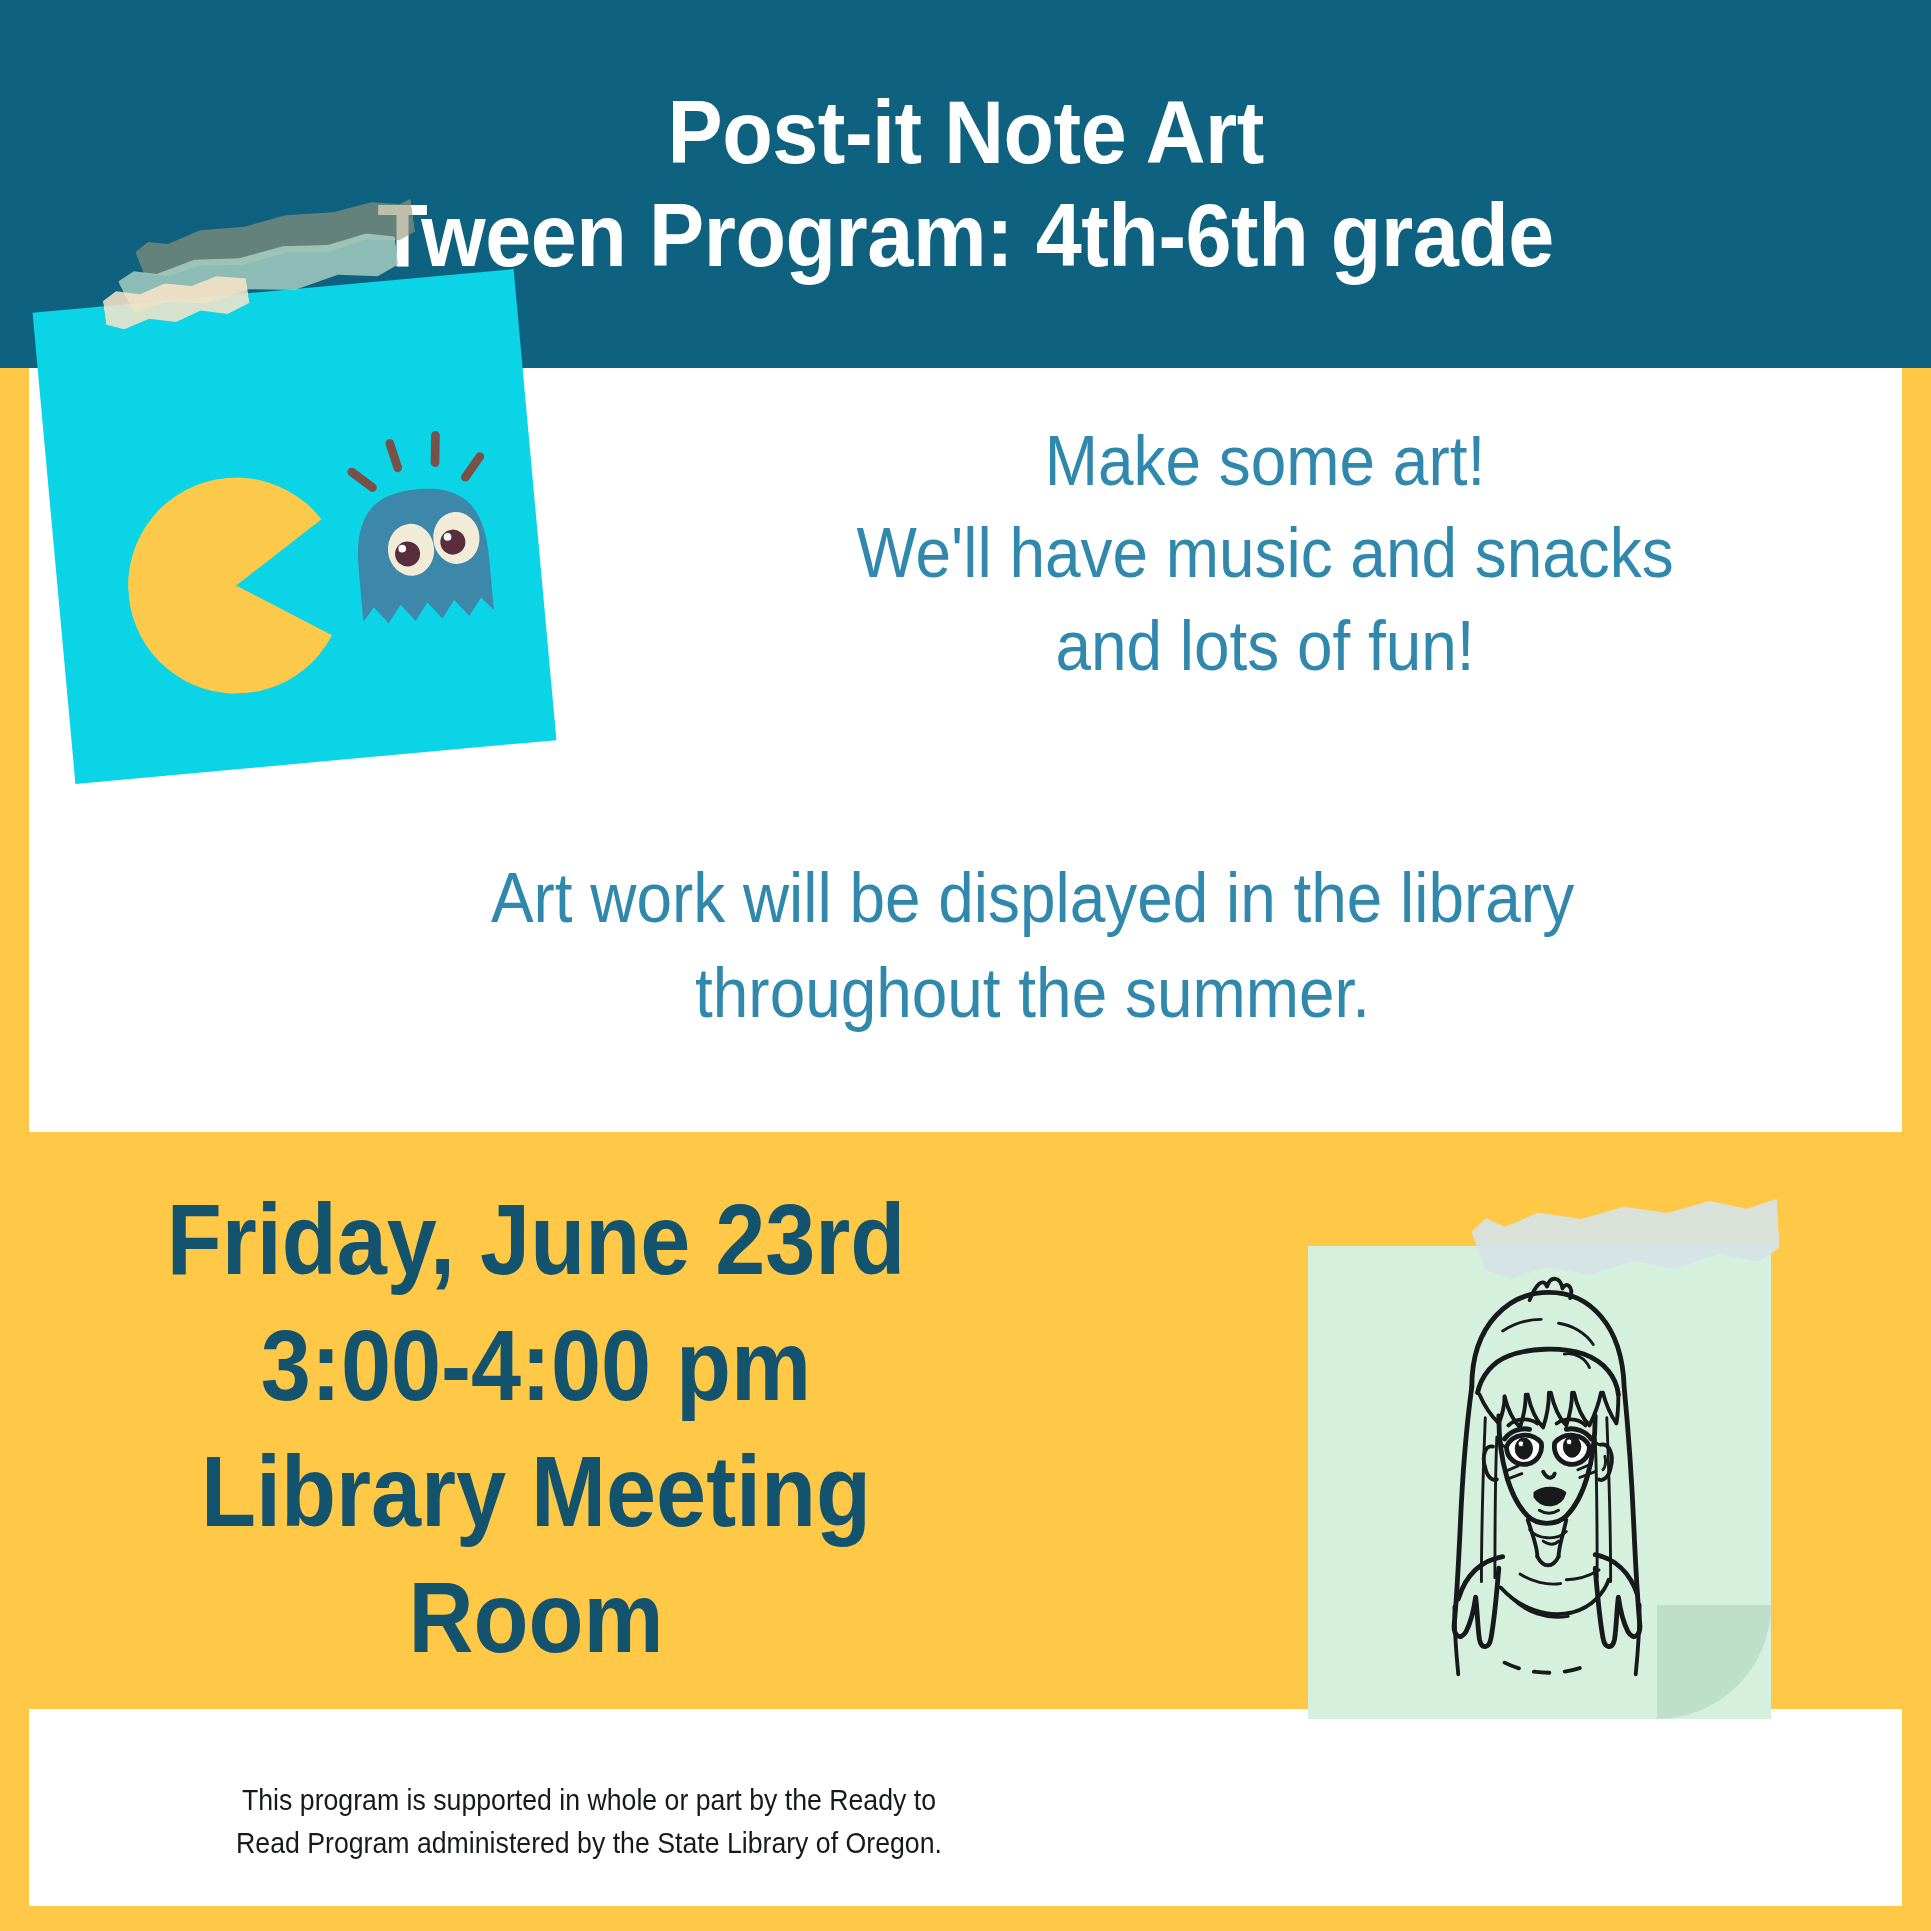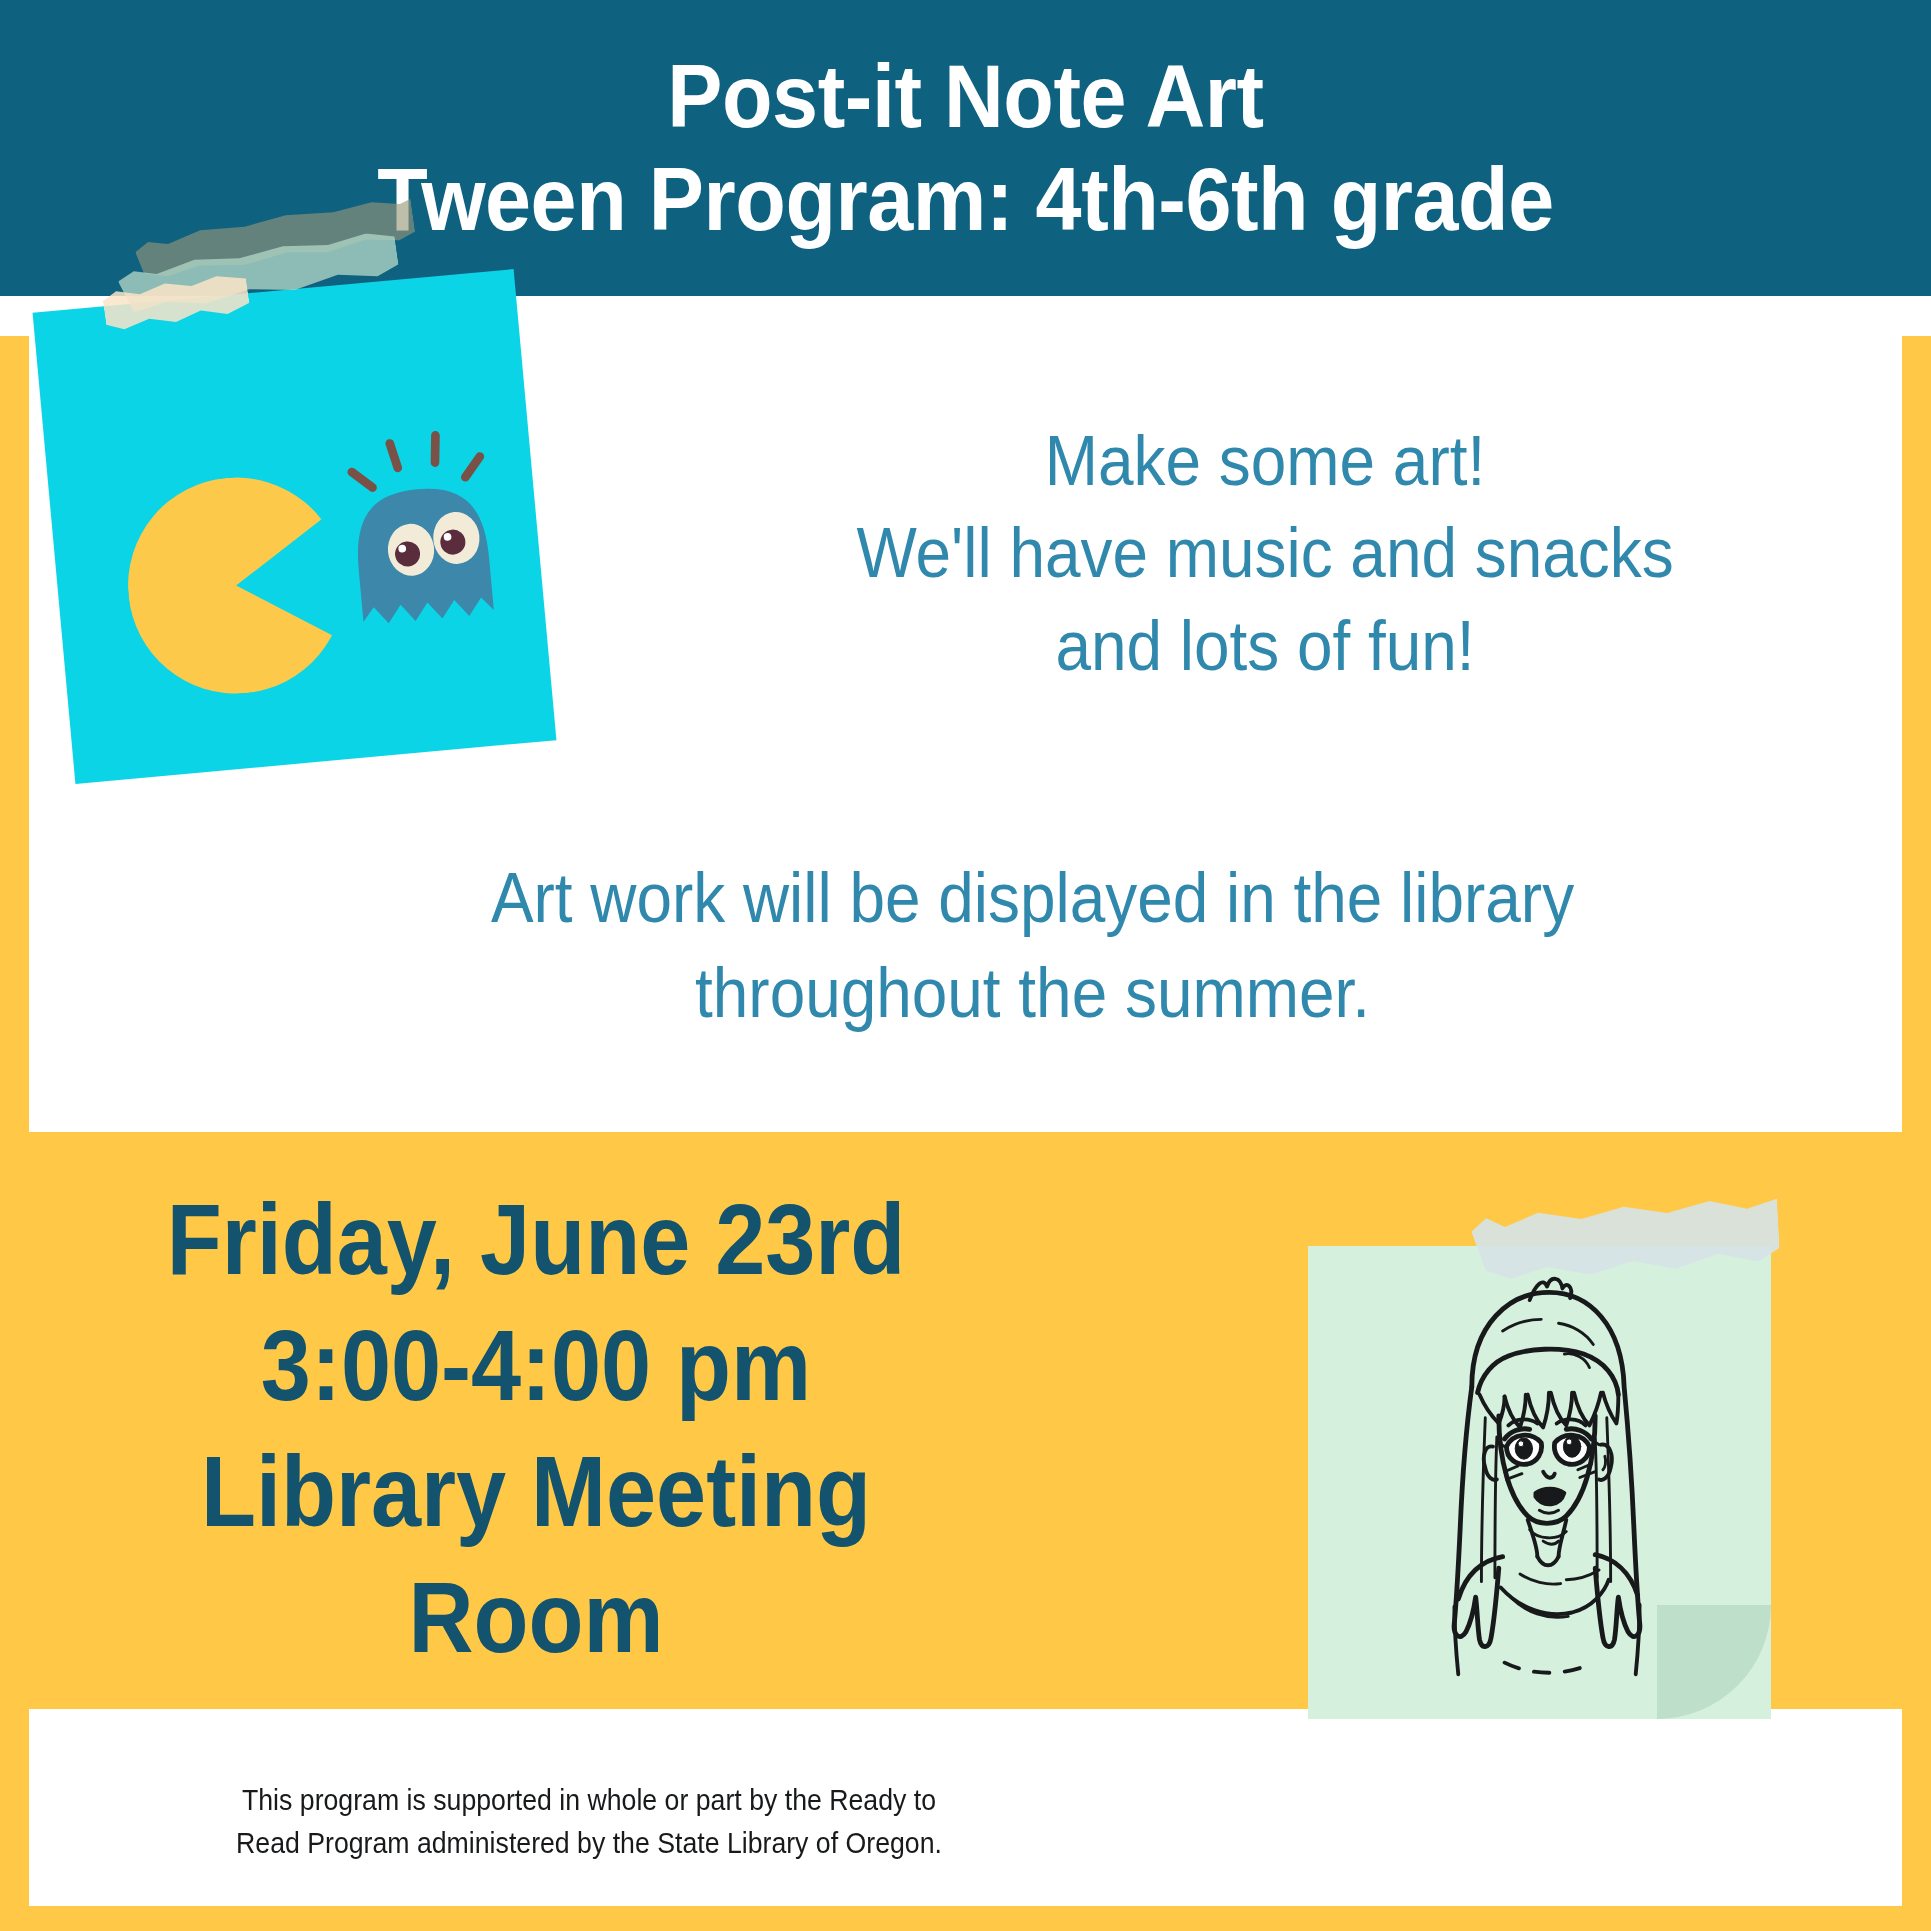--- a/index.html
+++ b/index.html
@@ -6,22 +6,22 @@
   body{width:1931px;height:1931px;background:#ffffff;overflow:hidden;
        font-family:"Liberation Sans","DejaVu Sans",sans-serif;}
   .poster{position:relative;width:1931px;height:1931px;background:#ffffff;overflow:hidden;}
 
   
   .edge-left{position:absolute;left:0;top:336px;width:29px;height:1595px;background:#FFC947;z-index:4;}
   .edge-right{position:absolute;right:0;top:336px;width:29px;height:1595px;background:#FFC947;z-index:4;}
   .edge-bottom{position:absolute;left:0;bottom:0;width:1931px;height:25px;background:#FFC947;z-index:4;}
 
   
-  .header{position:absolute;left:0;top:0;width:1931px;height:296px;background:#0F6180;z-index:6;
-          display:flex;flex-direction:column;justify-content:center;}
+  .header{position:absolute;left:0;top:0;width:1931px;height:368px;background:#0F6180;z-index:6;
+          display:flex;flex-direction:column;align-items:center;justify-content:center;}
   .header-line{color:#ffffff;font-size:89px;line-height:1.16;font-weight:bold;
                letter-spacing:-0.5px;text-align:center;white-space:nowrap;
                transform:scaleX(0.93);transform-origin:center;}
 
   
   .white-band{position:absolute;left:29px;top:336px;width:1873px;height:796px;background:#ffffff;z-index:2;}
 
   
   .note-cyan-wrap{position:absolute;left:53px;top:290px;width:502px;height:502px;z-index:7;}
   .note-cyan{position:absolute;left:0;top:0;width:483px;height:473px;background:#0BD4E6;

